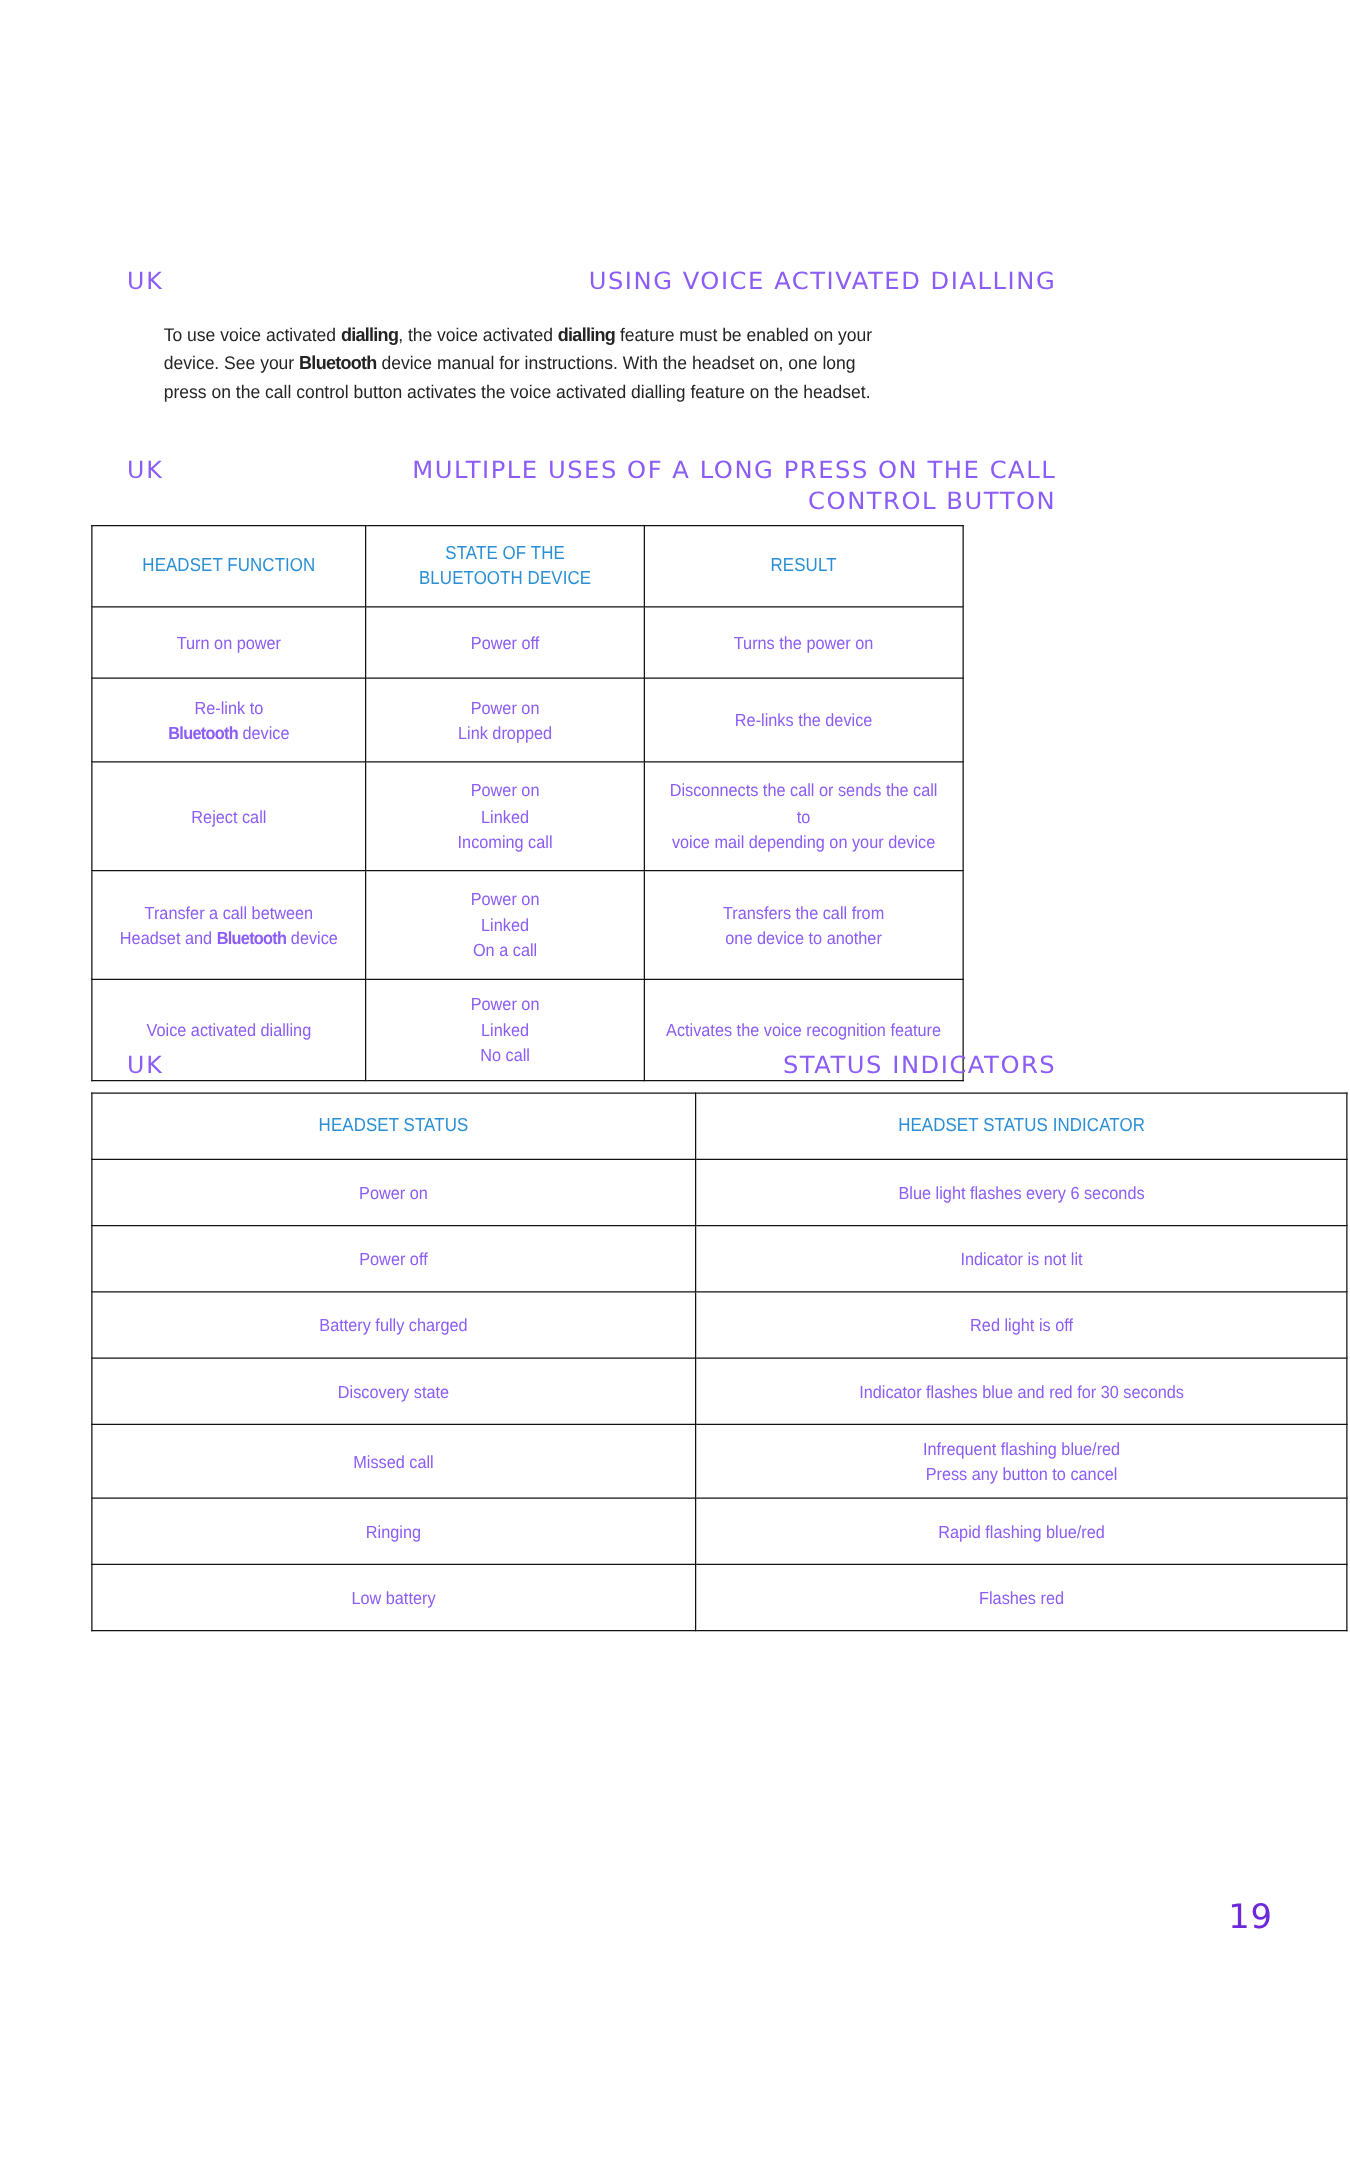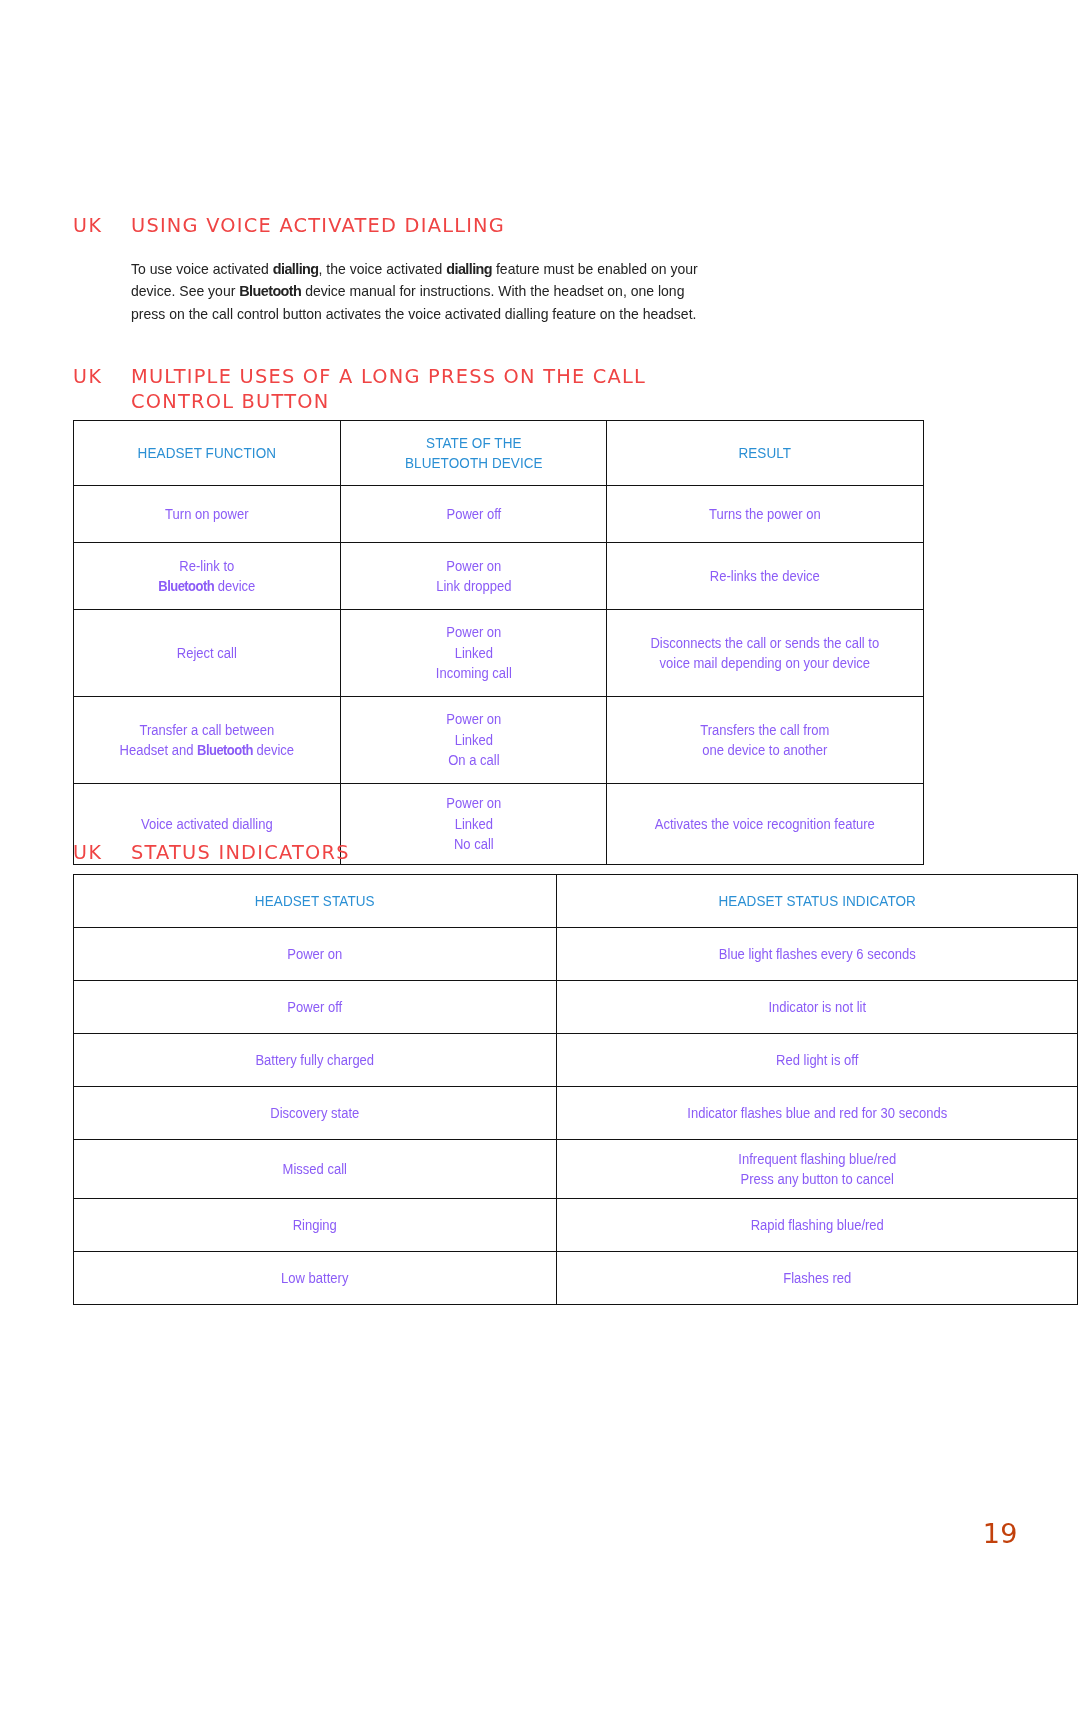--- a/index.html
+++ b/index.html
@@ -18,27 +18,28 @@
   .page {
     position: absolute;
     inset: 0;
     padding: 0;
   }
 
   
   .section-head {
     display: flex;
     align-items: flex-start;
-    color: #ef4444;
+    color: #8b5cf6;
     font-family: "DejaVu Sans", sans-serif;
     font-weight: 500;
     letter-spacing: 1.2px;
     font-size: 19px;
     line-height: 25px;
     text-transform: uppercase;
+    text-align: right;
   }
   .section-head .lang {
     width: 58px;
     flex: 0 0 58px;
     letter-spacing: 1.5px;
   }
   .section-head .htext {
     flex: 1 1 auto;
     max-width: 700px;
     transform: scaleX(1.02);
@@ -101,21 +102,21 @@
   }
   .bt {
     font-weight: bold;
     letter-spacing: -0.6px;
   }
 
   
   #table-long-press {
     left: 73px;
     top: 420px;
-    width: 851px;
+    width: 698px;
   }
   #table-long-press thead th { height: 52px; }
   #table-long-press col.c1 { width: 267px; }
   #table-long-press col.c2 { width: 267px; }
   #table-long-press col.c3 { width: 317px; }
   #table-long-press tbody tr.r1 td { height: 44px; }
   #table-long-press tbody tr.r2 td { height: 54px; }
   #table-long-press tbody tr.r3 td { height: 74px; }
   #table-long-press tbody tr.r4 td { height: 74px; }
   #table-long-press tbody tr.r5 td { height: 68px; }
@@ -130,21 +131,21 @@
   #table-status col.c2 { width: 442px; }
   #table-status thead th { height: 40px; }
   #table-status tbody td { height: 40px; }
   #table-status tbody tr.tall td { height: 46px; }
 
   
   #page-number {
     position: absolute;
     right: 62px;
     top: 1518px;
-    color: #c2410c;
+    color: #6d28d9;
     font-family: "DejaVu Sans", sans-serif;
     font-size: 27px;
     font-weight: 500;
     letter-spacing: 0.5px;
   }
 </style>
 </head>
 <body>
 
 <div class="page">

